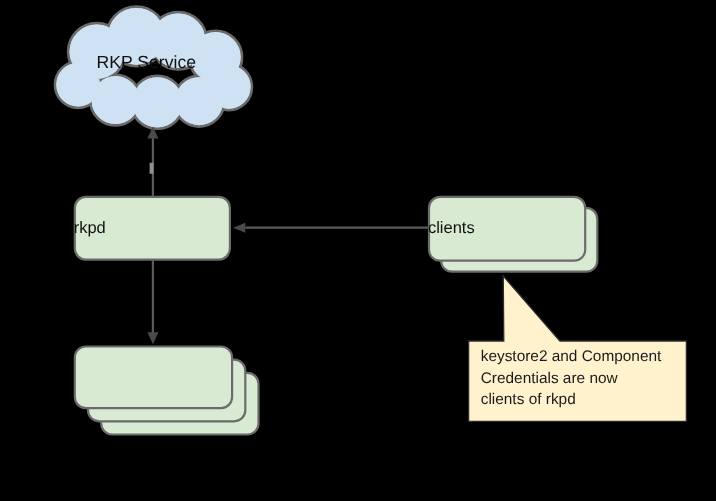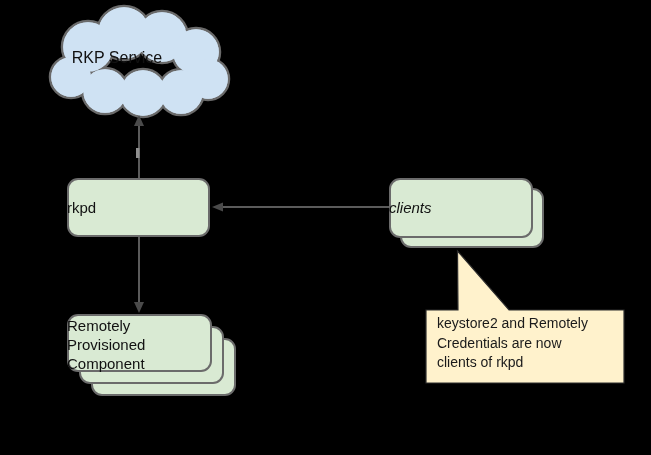--- a/index.html
+++ b/index.html
@@ -95,33 +95,30 @@
     </g>
 
     <g>
       <line x1="389" y1="207" x2="223" y2="207" stroke="#5b5b5b" stroke-width="2"></line>
       <polygon points="212,207 223,202.5 223,211.5" fill="#4a4a4a"></polygon>
     </g>
 
     <path d="M 426 310 L 458 310 L 457.5 251 L 509 310 L 624 310 L 624 383 L 426 383 Z" fill="#fff2cc" stroke="#2d2d2d" stroke-width="1.2"></path>
   </svg>
 
-  <div class="cloud-label" style="left:37px; top:49px; width:160px;">RKP Service</div>
+  <div class="cloud-label" style="left:53px; top:49px; width:160px;">RKP Service</div>
 
   <div class="node-box" style="left:67px; top:178px; width:143px; height:59px;"></div>
   <div class="node-label" style="left:67px; top:198px; width:143px;">rkpd</div>
 
   <div class="node-box" style="left:400px; top:188px; width:144px; height:60px;"></div>
   <div class="node-box" style="left:389px; top:178px; width:144px; height:60px;"></div>
-  <div class="node-label" style="left:389px; top:198px; width:144px;font-style:italic;">clients</div>
+  <div class="node-label" style="left:389px; top:198px; width:144px;">clients</div>
 
   <div class="node-box" style="left:91px; top:338px; width:145px; height:58px;"></div>
   <div class="node-box" style="left:79px; top:326px; width:145px; height:58px;"></div>
   <div class="node-box" style="left:67px; top:314px; width:145px; height:58px;"></div>
-  <div class="node-label" style="left:67px; top:316px; width:145px;">Remotely
-Provisioned
-Component</div>
 
-  <div class="callout-text">keystore2 and Remotely
+  <div class="callout-text">keystore2 and Component
 Credentials are now
 clients of rkpd</div>
 
 </div>
 
 </body></html>

